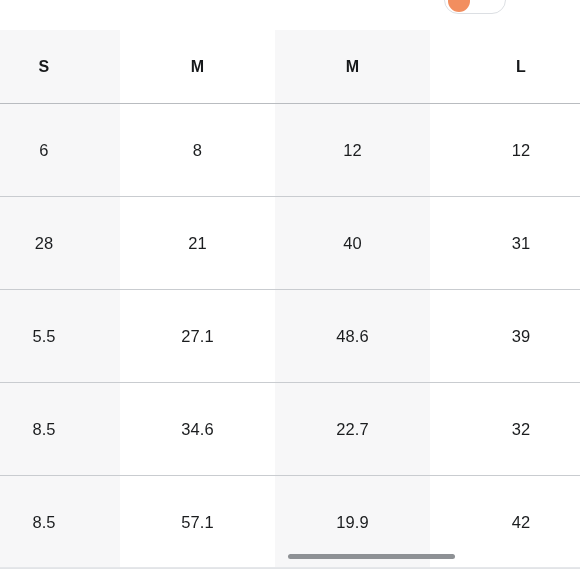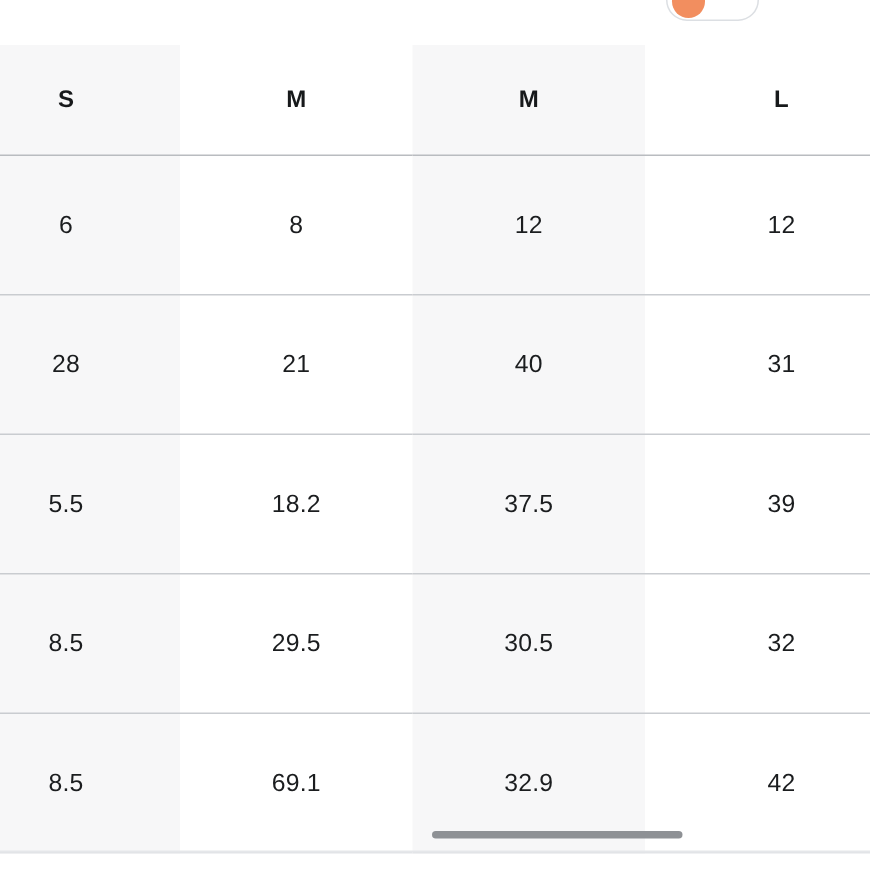--- a/index.html
+++ b/index.html
@@ -193,34 +193,34 @@
             <td>12</td>
           </tr>
           <tr>
             <td class="shaded">28</td>
             <td>21</td>
             <td class="shaded">40</td>
             <td>31</td>
           </tr>
           <tr>
             <td class="shaded">5.5</td>
-            <td>18.2</td>
-            <td class="shaded">37.5</td>
+            <td>27.1</td>
+            <td class="shaded">48.6</td>
             <td>39</td>
           </tr>
           <tr>
             <td class="shaded">8.5</td>
-            <td>29.5</td>
-            <td class="shaded">30.5</td>
+            <td>34.6</td>
+            <td class="shaded">22.7</td>
             <td>32</td>
           </tr>
           <tr>
             <td class="shaded">8.5</td>
-            <td>69.1</td>
-            <td class="shaded">32.9</td>
+            <td>57.1</td>
+            <td class="shaded">19.9</td>
             <td>42</td>
           </tr>
         </tbody>
       </table>
     </div>
   </div>
 
   <div class="scrollbar-track">
     <div class="scrollbar-thumb"></div>
   </div>

